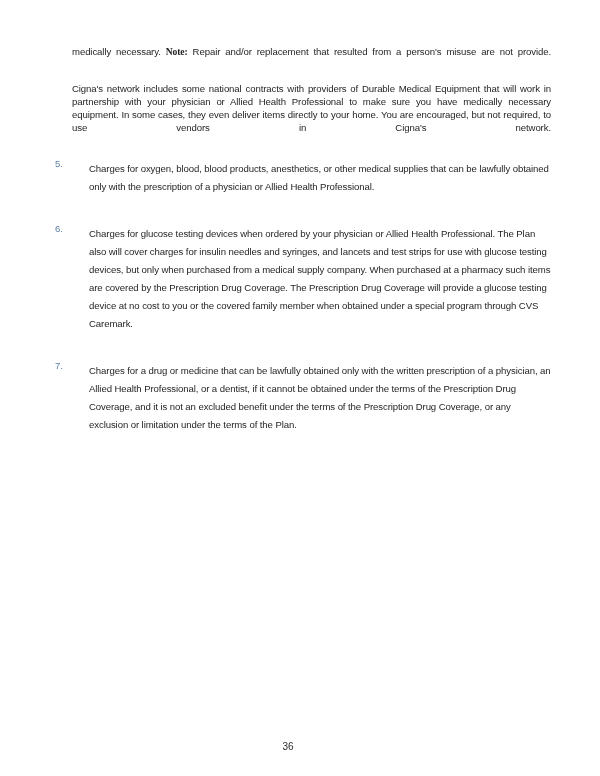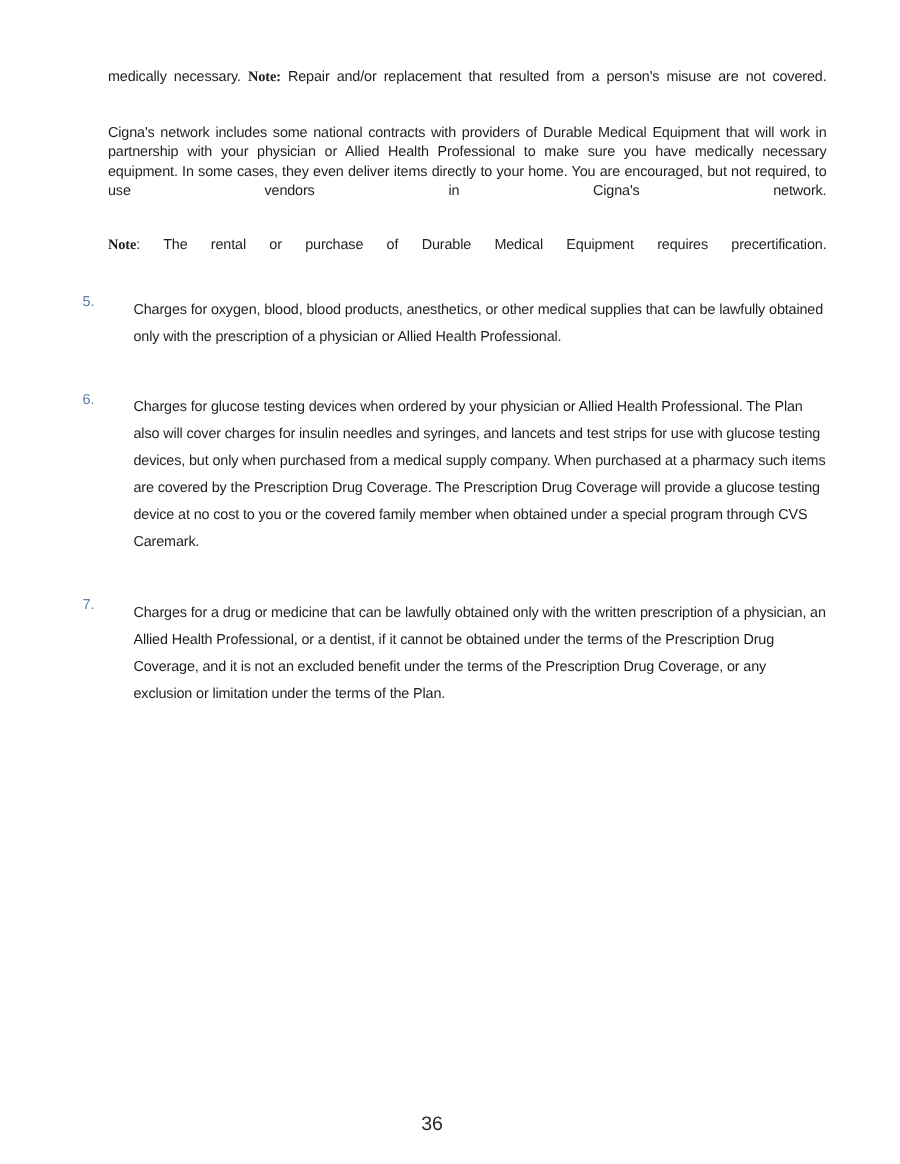--- a/index.html
+++ b/index.html
@@ -89,37 +89,36 @@
     width: 100%;
   }
 
   
   .page-number {
     position: absolute;
     left: 0;
     top: 741px;
     width: 576px;
     text-align: center;
-    font-size: 13px;
+    font-size: 10px;
     color: #2a2a2a;
     font-family: "Liberation Sans", sans-serif;
   }
 </style>
 </head>
 <body>
 
 <div class="page">
 
   <div class="content">
 
-    <p class="para"><span>medically necessary. </span><span class="lead-note">Note:</span><span> Repair and/or replacement that resulted from a person's misuse are not covered.</span></p>
+    <p class="para"><span>medically necessary. </span><span class="lead-note">Note:</span><span> Repair and/or replacement that resulted from a person's misuse are not provide.</span></p>
 
     <p class="para"><span>Cigna's network includes some national contracts with providers of Durable Medical Equipment that will work in partnership with your physician or Allied Health Professional to make sure you have medically necessary equipment. In some cases, they even deliver items directly to your home. You are encouraged, but not required, to use vendors in Cigna's network.</span></p>
 
-    <p class="para last-in-block"><span class="lead-note">Note</span><span>: The rental or purchase of Durable Medical Equipment requires precertification.</span></p>
 
     <ol class="list">
 
       <li class="list-item">
         <span class="list-marker">5.</span>
         <span class="list-text">Charges for oxygen, blood, blood products, anesthetics, or other medical supplies that can be lawfully obtained only with the prescription of a physician or Allied Health Professional.</span>
       </li>
 
       <li class="list-item">
         <span class="list-marker">6.</span>

